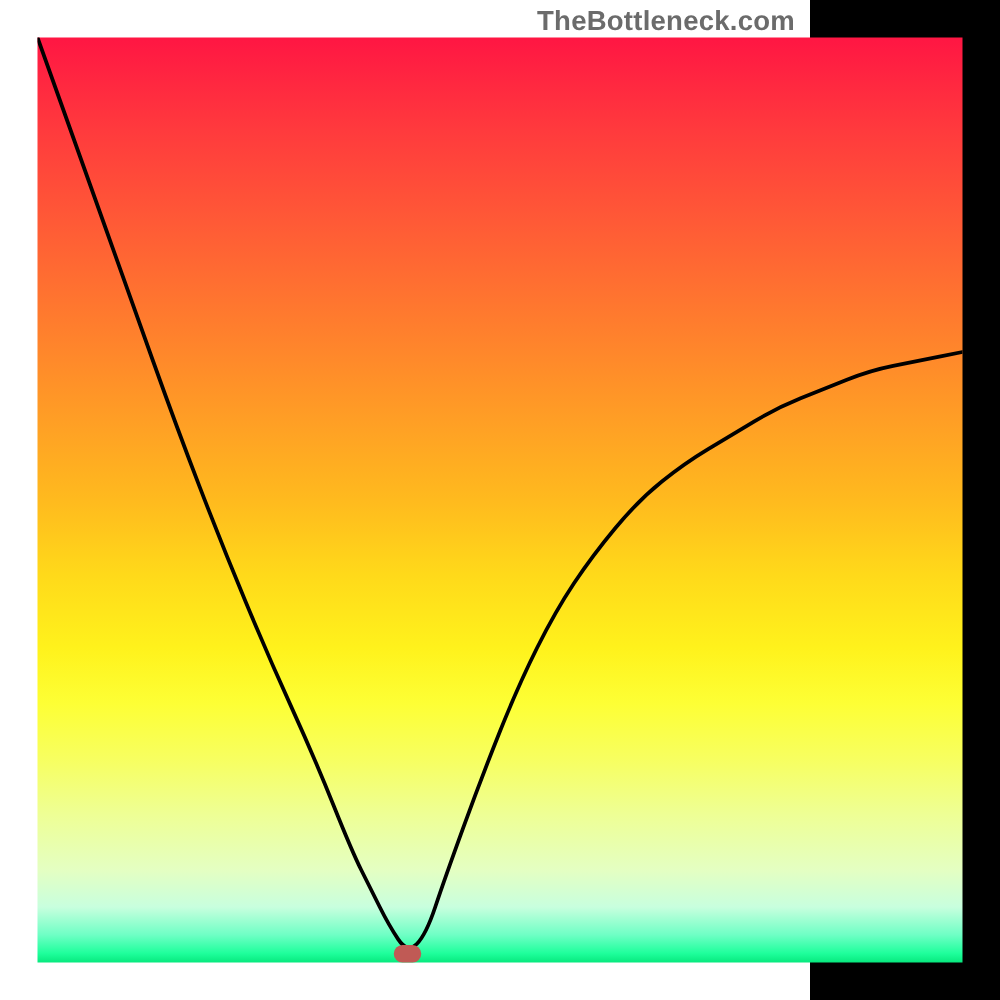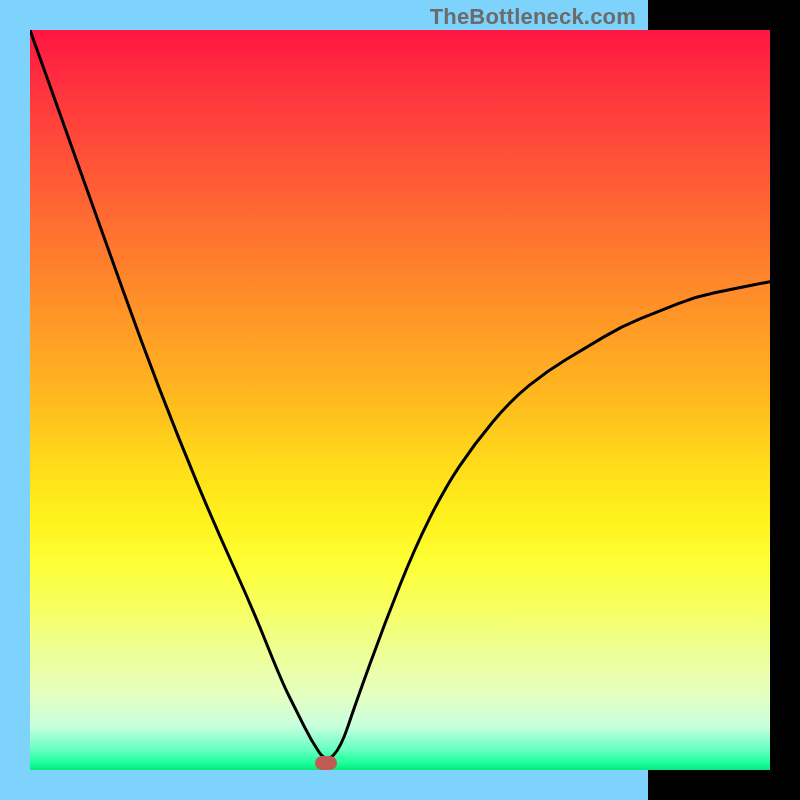--- a/index.html
+++ b/index.html
@@ -1,21 +1,21 @@
 <!DOCTYPE html>
 <html><head>
 <meta charset="utf-8">
 <style>
   * { margin: 0; padding: 0; box-sizing: border-box; }
   html, body { width: 800px; height: 800px; overflow: hidden; background: #000; }
   .frame {
     position: relative;
     width: 648px;
     height: 800px;
-    background: #7dd3fc;
+    background: #ffffff;
   }
   .watermark {
     position: absolute;
     top: 4px;
     right: 12px;
     font-family: Arial, Helvetica, sans-serif;
     font-size: 22px;
     font-weight: 600;
     color: #6b6b6b;
     letter-spacing: 0.2px;

